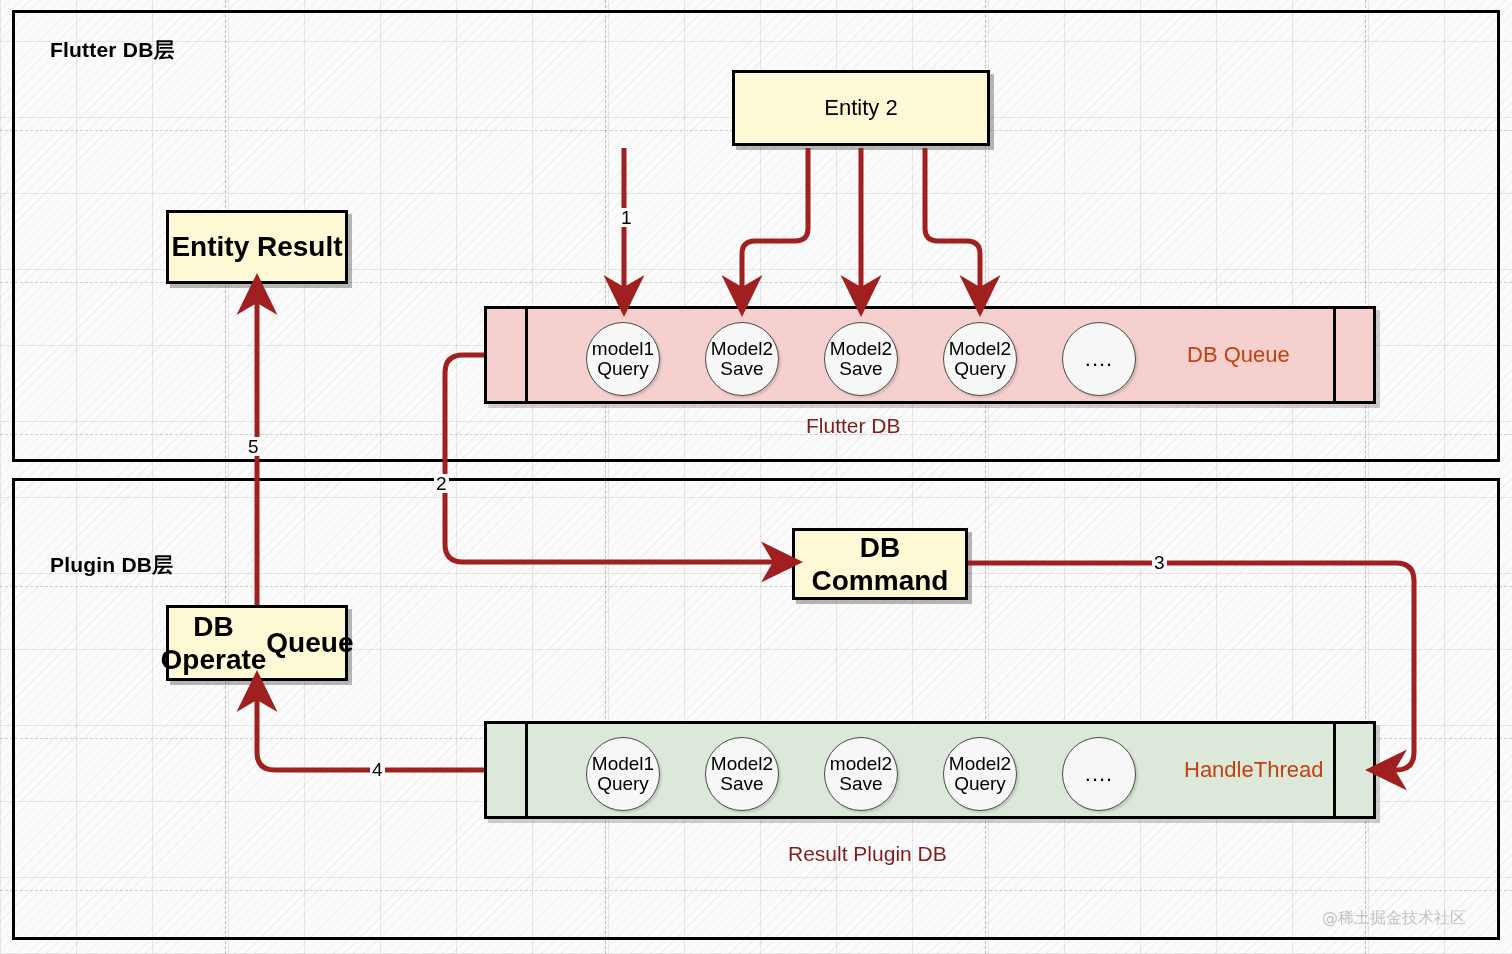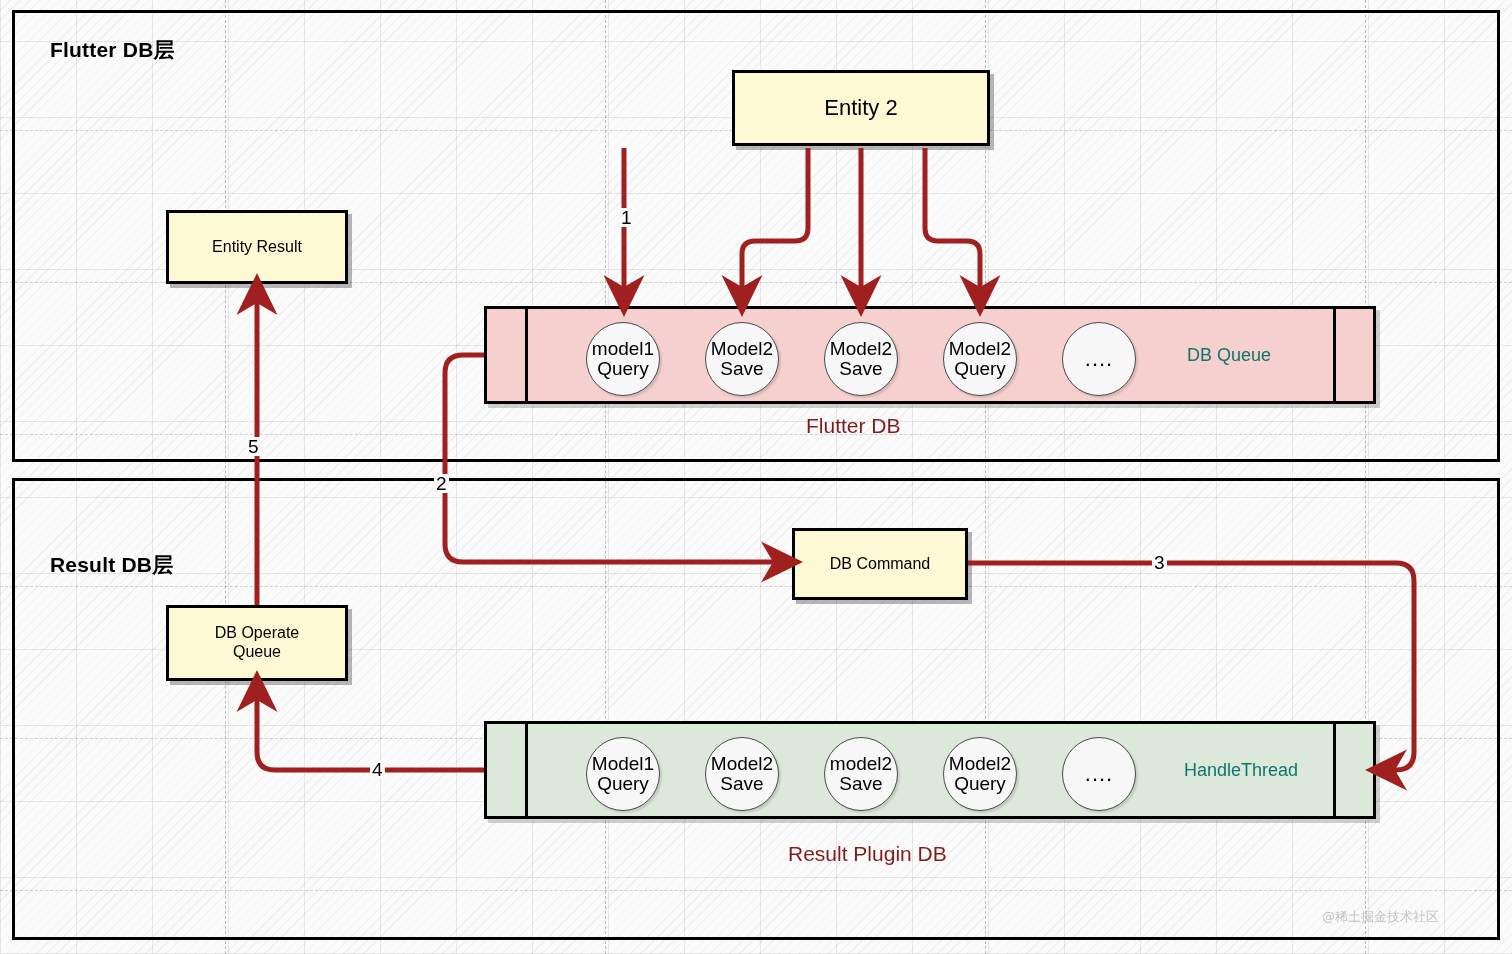--- a/index.html
+++ b/index.html
@@ -56,35 +56,35 @@
     position:absolute;
     background:#FCF9D4;
     border:3px solid #000;
     box-sizing:border-box;
     display:flex;align-items:center;justify-content:center;
     text-align:center;
     box-shadow:4px 4px 0 rgba(0,0,0,0.28);
     color:#000;
   }
   .ybox.plain{font-weight:normal;font-size:22px;}
-  .ybox.bold{font-weight:normal;font-size:16px;line-height:1.18;}
+  .ybox.bold{font-weight:bold;font-size:28px;line-height:1.18;}
 
   
   .queue{
     position:absolute;
     border:3px solid #000;
     box-sizing:border-box;
     box-shadow:4px 4px 0 rgba(0,0,0,0.18);
   }
   .queue.pink{background:#F6CFCF;}
   .queue.green{background:#DCE8DA;}
   .qdiv{position:absolute;top:0;bottom:0;width:3px;background:#000;}
   .qlabel{
     position:absolute;
-    font-size:18px;color:#0f766e;white-space:nowrap;
+    font-size:22px;color:#c2410c;white-space:nowrap;
     top:50%;transform:translateY(-50%);
   }
   .qcircle{
     position:absolute;
     border-radius:50%;
     background:#F7F7F7;
     border:1.5px solid #4a4a4a;
     display:flex;align-items:center;justify-content:center;
     flex-direction:column;
     font-size:19px;line-height:1.07;color:#000;
@@ -101,21 +101,21 @@
   
   .anum{
     position:absolute;font-size:19px;color:#000;
     background:#fbfbfb;padding:0 2px;line-height:1;
   }
   
   svg.arrows{position:absolute;left:0;top:0;width:1512px;height:954px;
     overflow:visible;pointer-events:none;}
   .wm{
     position:absolute;
-    font-size:13px;color:#c2c2c2;white-space:nowrap;
+    font-size:16px;color:#c2c2c2;white-space:nowrap;
     font-family:"DejaVu Sans",sans-serif;
   }
 </style>
 </head>
 <body>
 
 <div id="stage">
 
   <div class="paper"></div>
 
@@ -127,36 +127,36 @@
   <div class="hdash" style="top:282px;"></div>
   <div class="hdash" style="top:434px;"></div>
   <div class="hdash" style="top:586px;"></div>
   <div class="hdash" style="top:738px;"></div>
   <div class="hdash" style="top:890px;"></div>
 
   <div class="lane" style="left:12px;top:10px;width:1488px;height:452px;"></div>
   <div class="lane-title" style="left:50px;top:36px;">Flutter DB层</div>
 
   <div class="lane" style="left:12px;top:478px;width:1488px;height:462px;"></div>
-  <div class="lane-title" style="left:50px;top:551px;">Result DB层</div>
+  <div class="lane-title" style="left:50px;top:551px;">Plugin DB层</div>
 
 
   <div class="ybox plain" style="left:732px;top:70px;width:258px;height:76px;align-items:center;">
     <span>Entity 2</span>
   </div>
 
   <div class="ybox bold" style="left:166px;top:210px;width:182px;height:74px;">
     <span>Entity Result</span>
   </div>
 
   <div class="ybox bold" style="left:792px;top:528px;width:176px;height:72px;">
     <span>DB Command</span>
   </div>
 
-  <div class="ybox bold" style="left:166px;top:605px;width:182px;height:76px;flex-direction:column;">
+  <div class="ybox bold" style="left:166px;top:605px;width:182px;height:76px;flex-direction:row;">
     <span>DB Operate</span>
     <span>Queue</span>
   </div>
 
   <div class="queue pink" style="left:484px;top:306px;width:892px;height:98px;">
     <div class="qdiv" style="left:38px;"></div>
     <div class="qdiv" style="left:846px;"></div>
     <div class="qlabel" style="left:700px;">DB Queue</div>
 
     <div class="qcircle" style="left:99px;top:13px;width:72px;height:72px;">

